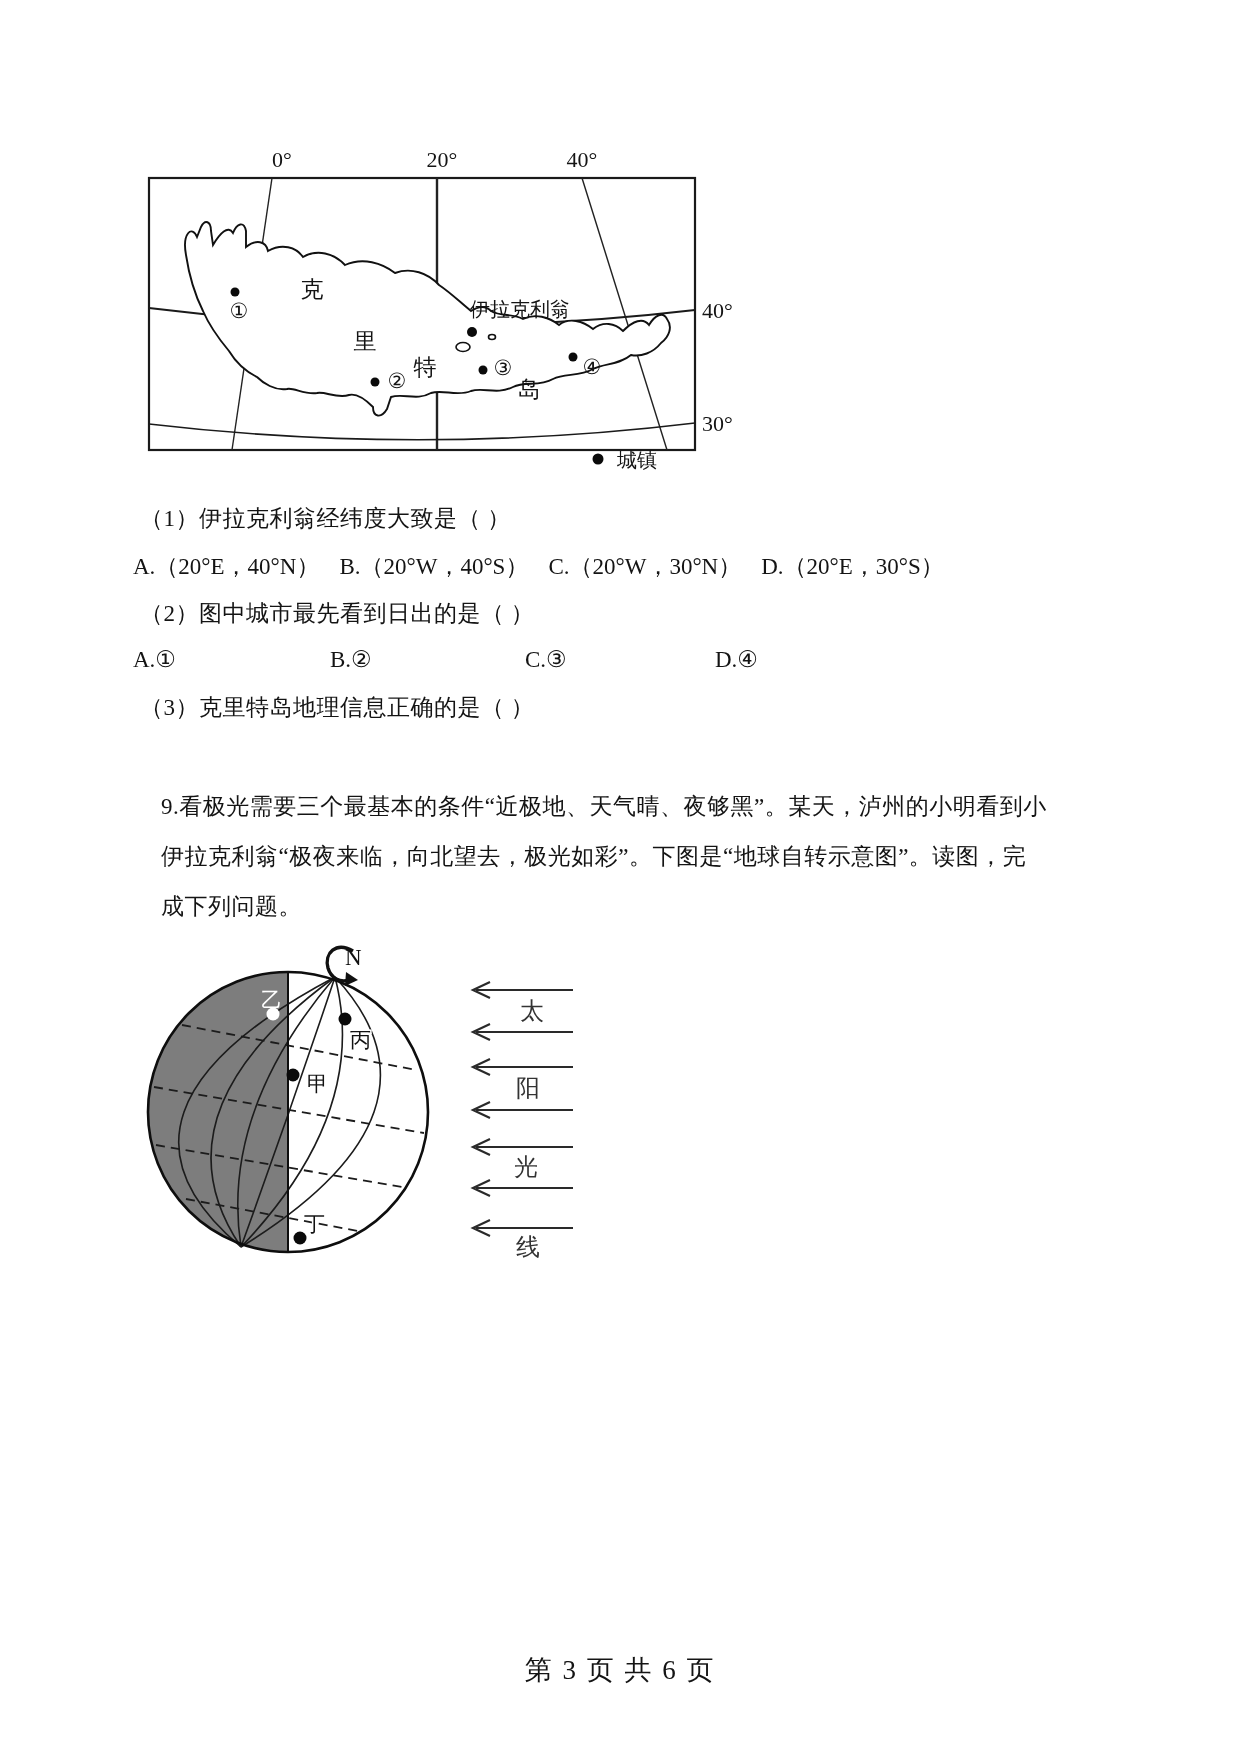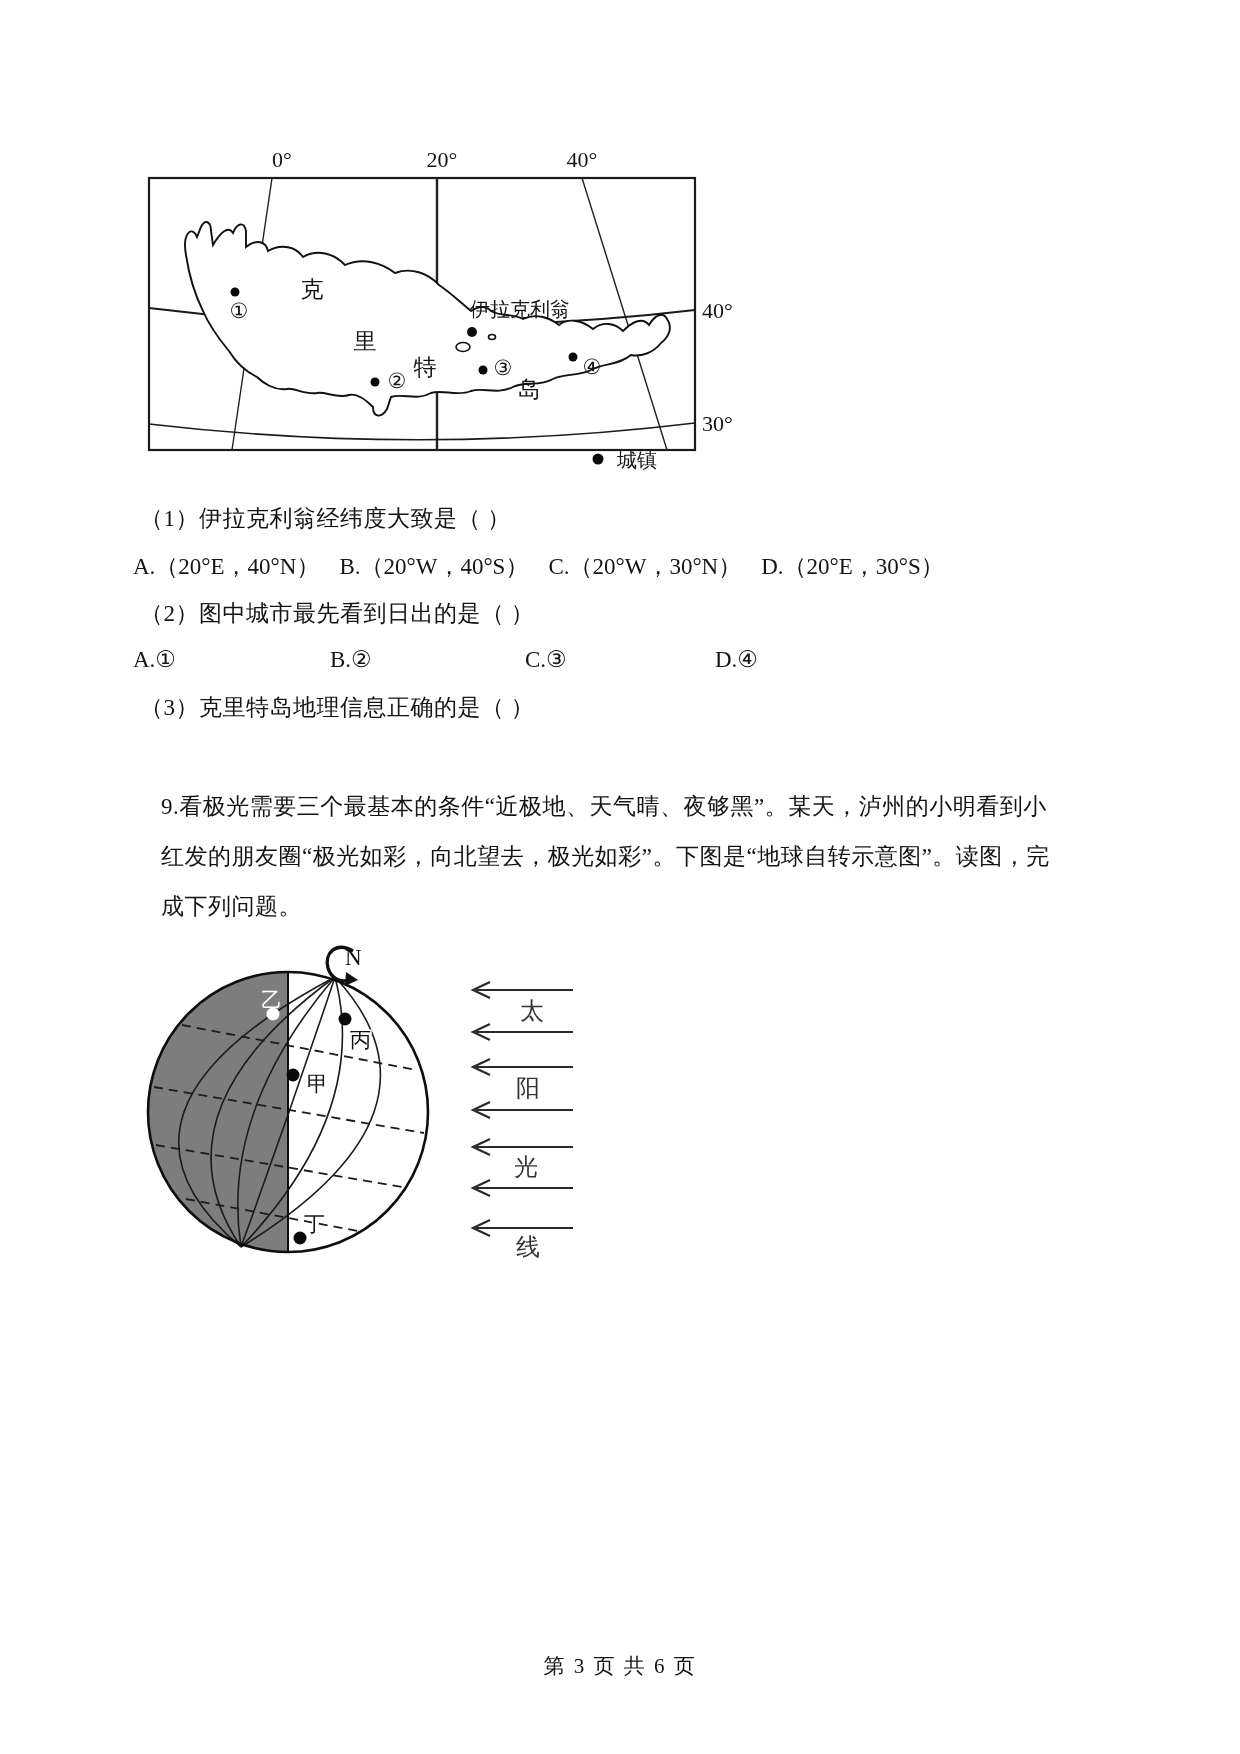--- a/index.html
+++ b/index.html
@@ -10,21 +10,21 @@
   }
   #page { position:relative; width:1240px; height:1754px; overflow:hidden; }
   .abs { position:absolute; }
   .qline { font-size:23px; white-space:nowrap; letter-spacing:0.5px; }
   .optflex { display:flex; gap:20px; font-size:23px; white-space:nowrap; }
   .optrow { font-size:23px; white-space:nowrap; }
   .optrow span { position:absolute; top:0; }
   .opt-a { left:0; } .opt-b { left:197px; } .opt-c { left:392px; } .opt-d { left:582px; }
   .para { font-size:23px; line-height:50px; width:1000px; letter-spacing:0.5px;margin-left:36px; }
   .sublist div { font-size:23px; height:51px; letter-spacing:0.5px; white-space:nowrap; }
-  .footer { width:1240px; text-align:center; font-size:21px; letter-spacing:2px; }
+  .footer { width:1240px; text-align:center; font-size:27px; letter-spacing:2px; }
   svg text { font-family:"Liberation Serif","DejaVu Serif",serif; }
 </style>
 </head>
 <body>
 
 <div id="page">
 
   <svg class="abs" style="left:140px; top:135px;" width="600" height="345" viewBox="0 0 600 345">
 
     <rect x="9" y="43" width="546" height="272" fill="none" stroke="#1a1a1a" stroke-width="2.2"></rect>
@@ -120,21 +120,21 @@
     <span class="opt-b">B.②</span>
     <span class="opt-c">C.③</span>
     <span class="opt-d">D.④</span>
   </div>
 
   <div class="abs qline" style="left:140px; top:692px;">（3）克里特岛地理信息正确的是（  ）</div>
 
 
   <div class="abs para" style="left:125px; top:782px;">
     <div>9.看极光需要三个最基本的条件“近极地、天气晴、夜够黑”。某天，泸州的小明看到小</div>
-    <div>红发的朋友圈“极光如彩，向北望去，极光如彩”。下图是“地球自转示意图”。读图，完</div>
+    <div>伊拉克利翁“极夜来临，向北望去，极光如彩”。下图是“地球自转示意图”。读图，完</div>
     <div>成下列问题。</div>
   </div>
 
   <svg class="abs" style="left:140px; top:935px;" width="460" height="340" viewBox="0 0 460 340">
 
     <path d="M 148 37 A 140 140 0 0 0 148 317 Z" fill="#7d7d7d"></path>
 
     <g stroke="#1c1c1c" stroke-width="1.6" fill="none">
       <path d="M 195 42 Q -60 177 101 312"></path>
       <path d="M 195 42 Q 10 177 101 312"></path>

